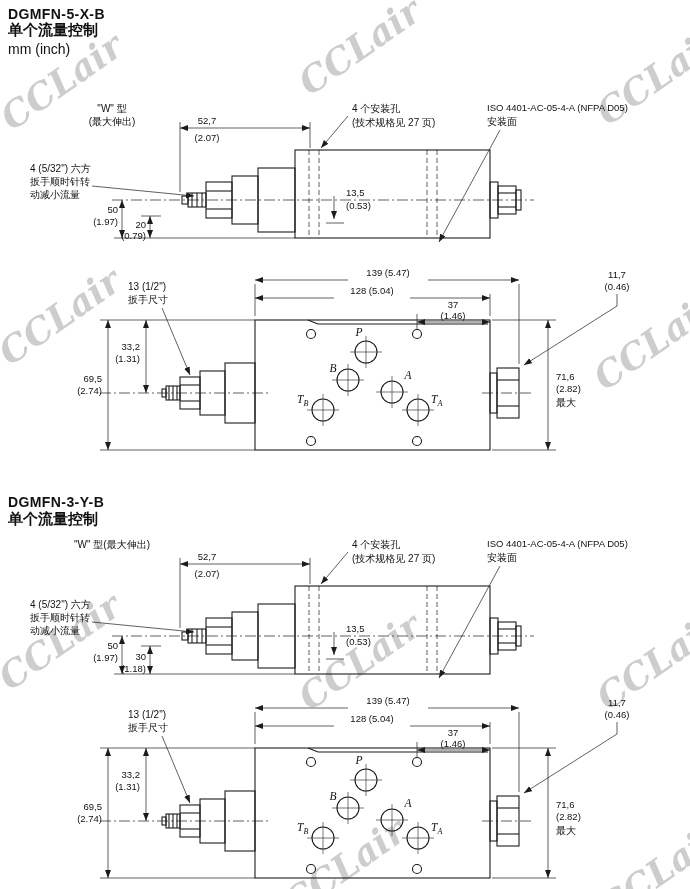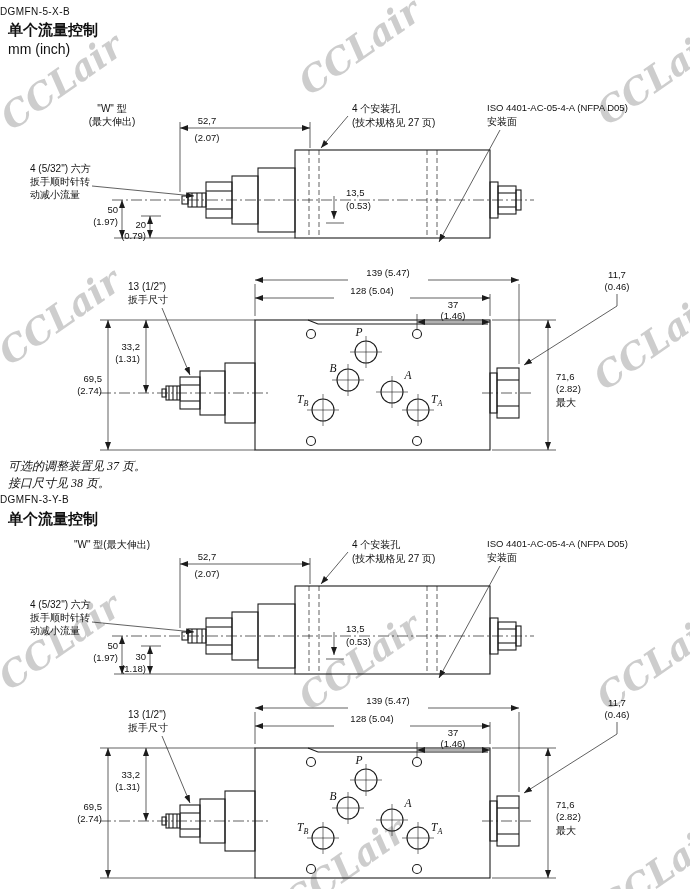--- a/index.html
+++ b/index.html
@@ -4,21 +4,21 @@
 <style>
   * { margin:0; padding:0; box-sizing:border-box; }
   html,body { background:#ffffff; }
   body { width:690px; height:889px; font-family:"Liberation Sans",sans-serif; color:#111; }
   .page { position:relative; width:690px; height:889px; background:#fff; overflow:hidden; }
 
   .wm { position:absolute; font-family:"DejaVu Serif",serif; font-weight:bold; font-style:italic;
         font-size:36px; color:rgba(150,150,150,0.48); transform:rotate(-35deg);
         white-space:nowrap; pointer-events:none; z-index:1; }
 
-  .hd-title { position:absolute; left:0; font-weight:normal; font-size:10px; letter-spacing:0.4px; z-index:2; }
+  .hd-title { position:absolute; left:8px; font-weight:bold; font-size:14px; letter-spacing:0.4px; z-index:2; }
   .hd-sub   { position:absolute; left:8px; font-weight:bold; font-size:15px; z-index:2; }
   .units    { position:absolute; left:8px; font-size:14px; z-index:2; }
   .notes    { position:absolute; left:8px; top:458px; font-family:"Liberation Serif",serif;
               font-style:italic; font-size:12px; line-height:17px; z-index:2; }
 
   svg.drawing { position:absolute; left:0; z-index:2; }
   svg text { fill:#111; font-family:"Liberation Sans",sans-serif; font-size:9.5px; }
   svg text.cjk  { font-size:10px; }
   svg text.port { font-family:"Liberation Serif",serif; font-style:italic; font-size:11.5px; }
   svg line, svg rect, svg circle, svg polyline { stroke:#1c1c1c; fill:none; }
@@ -199,24 +199,20 @@
     <text x="556" y="122">71,6</text>
     <text x="556" y="134">(2.82)</text>
     <text x="556" y="148" class="cjk">最大</text>
     <text class="port" x="359" y="78" text-anchor="middle">P</text>
     <text class="port" x="333" y="114" text-anchor="middle">B</text>
     <text class="port" x="408" y="121" text-anchor="middle">A</text>
     <text class="port" x="297" y="145"><tspan>T</tspan><tspan dy="2.5" font-size="8">B</tspan></text>
     <text class="port" x="431" y="145"><tspan>T</tspan><tspan dy="2.5" font-size="8">A</tspan></text>
   </svg>
 
-  <div class="notes">
-    <div>可选的调整装置见 37 页。</div>
-    <div>接口尺寸见 38 页。</div>
-  </div>
 
   <div class="hd-title" style="top:494px">DGMFN-3-Y-B</div>
   <div class="hd-sub" style="top:510px">单个流量控制</div>
 
   <svg class="drawing" style="top:532px" width="690" height="172" viewBox="0 0 690 172">
     <defs>
       <marker id="ar-sy" orient="auto-start-reverse" markerUnits="userSpaceOnUse" markerWidth="9" markerHeight="7" refX="8" refY="3">
         <path d="M0,0 L8,3 L0,6 Z" fill="#1c1c1c" stroke="none"></path>
       </marker>
     </defs>

